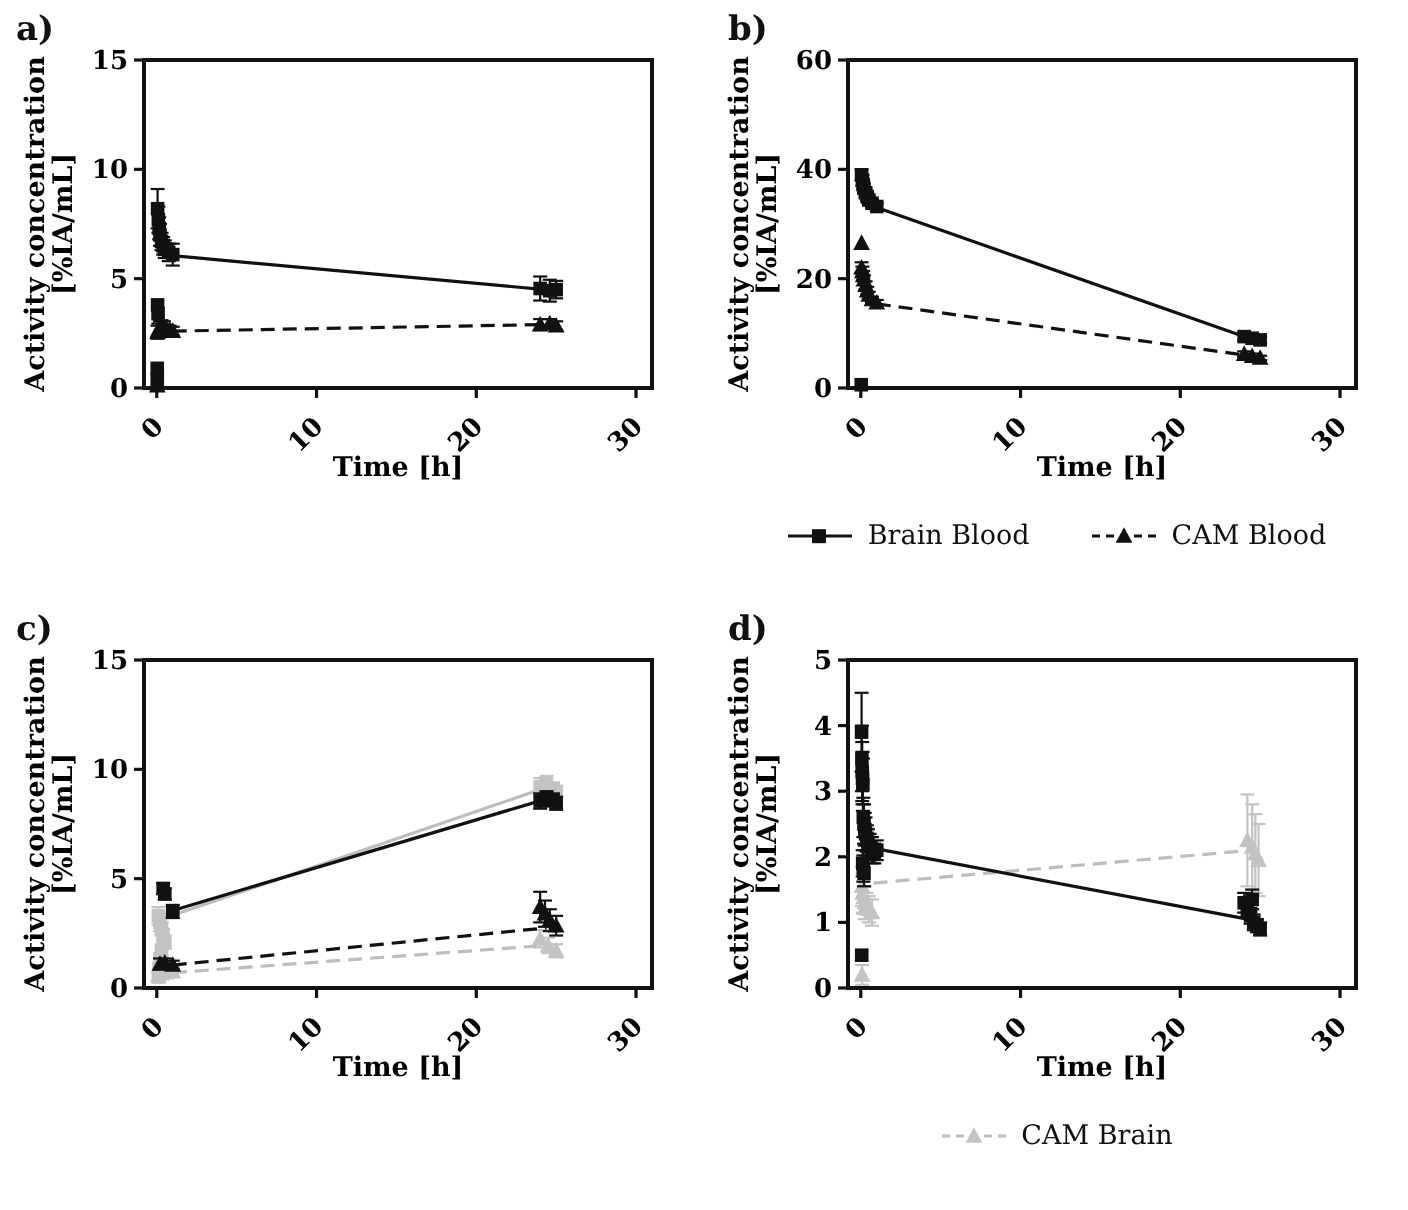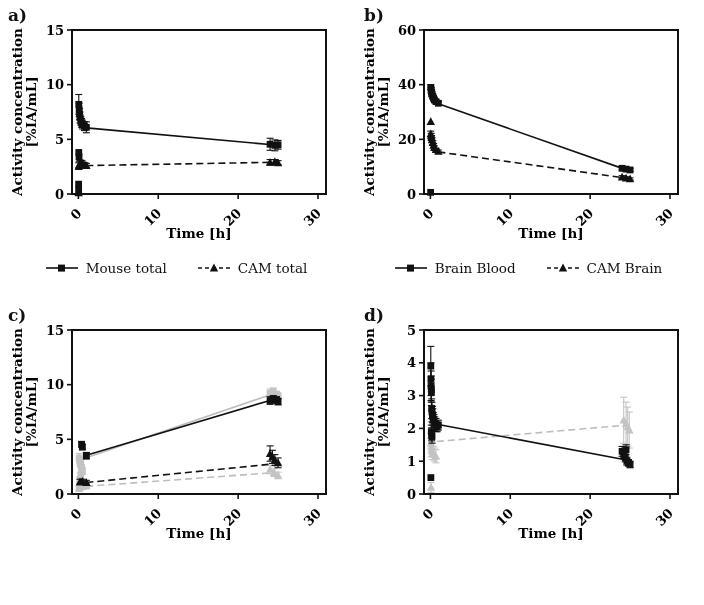--- a/index.html
+++ b/index.html
@@ -140,36 +140,20 @@
             <path d="M 75.98427672955975 134.98666666666665 L 80.18427672955976 142.78666666666666 L 71.78427672955975 142.78666666666666 Z" fill="#111111"></path>
             <path d="M 77.18238993710692 136.07999999999998 L 81.38238993710692 143.88 L 72.98238993710692 143.88 Z" fill="#111111"></path>
             <path d="M 78.77987421383648 136.62666666666667 L 82.97987421383648 144.42666666666668 L 74.57987421383648 144.42666666666668 Z" fill="#111111"></path>
             <path d="M 80.37735849056604 137.17333333333332 L 84.57735849056604 144.97333333333333 L 76.17735849056604 144.97333333333333 Z" fill="#111111"></path>
             <path d="M 72.62955974842767 164.50666666666666 L 76.82955974842767 172.30666666666667 L 68.42955974842766 172.30666666666667 Z" fill="#111111"></path>
             <path d="M 264.0880503144654 133.89333333333332 L 268.2880503144654 141.69333333333333 L 259.88805031446543 141.69333333333333 Z" fill="#111111"></path>
             <path d="M 268.8805031446541 133.34666666666666 L 273.0805031446541 141.14666666666668 L 264.6805031446541 141.14666666666668 Z" fill="#111111"></path>
             <path d="M 272.07547169811323 134.44 L 276.2754716981132 142.24 L 267.87547169811324 142.24 Z" fill="#111111"></path>
           </g>
         </svg></div>
-    <div class="legend rows1">
-        <div class="legend-item">
-          <svg width="34" height="14" class="legend-swatch">
-            <line x1="1" y1="7" x2="33" y2="7" stroke="#111111" stroke-width="1.6"></line>
-            <rect x="13" y="3.6" width="7" height="7" fill="#111111"></rect>
-          </svg>
-          <span>Mouse total</span>
-        </div>
-        <div class="legend-item">
-          <svg width="34" height="14" class="legend-swatch">
-            <line x1="1" y1="7" x2="33" y2="7" stroke="#111111" stroke-width="1.6" stroke-dasharray="4,3"></line>
-            <path d="M 17 2.6 L 21.2 10.4 L 12.8 10.4 Z" fill="#111111"></path>
-          </svg>
-          <span>CAM total</span>
-        </div>
-      </div>
   </section>
   <section class="panel panel-b">
     <div class="panel-label">b)</div>
     <div class="plot-wrap"><svg class="plot" width="340" height="230" viewBox="0 0 340 230">
           <rect x="66" y="6" width="254" height="164" fill="none" stroke="#111111" stroke-width="2"></rect>
           <line x1="61" y1="170" x2="66" y2="170" stroke="#111111" stroke-width="1.6"></line>
           <text x="58" y="174.5" text-anchor="end" class="tick-label">0</text>
           <line x1="61" y1="115.33333333333334" x2="66" y2="115.33333333333334" stroke="#111111" stroke-width="1.6"></line>
           <text x="58" y="119.83333333333334" text-anchor="end" class="tick-label">20</text>
           <line x1="61" y1="60.66666666666667" x2="66" y2="60.66666666666667" stroke="#111111" stroke-width="1.6"></line>
@@ -297,21 +281,21 @@
             <line x1="1" y1="7" x2="33" y2="7" stroke="#111111" stroke-width="1.6"></line>
             <rect x="13" y="3.6" width="7" height="7" fill="#111111"></rect>
           </svg>
           <span>Brain Blood</span>
         </div>
         <div class="legend-item">
           <svg width="34" height="14" class="legend-swatch">
             <line x1="1" y1="7" x2="33" y2="7" stroke="#111111" stroke-width="1.6" stroke-dasharray="4,3"></line>
             <path d="M 17 2.6 L 21.2 10.4 L 12.8 10.4 Z" fill="#111111"></path>
           </svg>
-          <span>CAM Brain</span>
+          <span>CAM Blood</span>
         </div>
       </div>
   </section>
   <section class="panel panel-c">
     <div class="panel-label">c)</div>
     <div class="plot-wrap"><svg class="plot" width="340" height="230" viewBox="0 0 340 230">
           <rect x="66" y="6" width="254" height="164" fill="none" stroke="#111111" stroke-width="2"></rect>
           <line x1="61" y1="170" x2="66" y2="170" stroke="#111111" stroke-width="1.6"></line>
           <text x="58" y="174.5" text-anchor="end" class="tick-label">0</text>
           <line x1="61" y1="115.33333333333334" x2="66" y2="115.33333333333334" stroke="#111111" stroke-width="1.6"></line>
@@ -657,15 +641,22 @@
             <rect x="260.68805031446544" y="123.96" width="6.8" height="6.8" fill="#111111"></rect>
             <rect x="262.28553459119496" y="127.23999999999998" width="6.8" height="6.8" fill="#111111"></rect>
             <rect x="263.88301886792453" y="130.51999999999998" width="6.8" height="6.8" fill="#111111"></rect>
             <rect x="265.4805031446541" y="133.79999999999998" width="6.8" height="6.8" fill="#111111"></rect>
             <rect x="267.0779874213837" y="135.44" width="6.8" height="6.8" fill="#111111"></rect>
             <rect x="268.67547169811326" y="137.07999999999998" width="6.8" height="6.8" fill="#111111"></rect>
             <rect x="264.6817610062893" y="122.32" width="6.8" height="6.8" fill="#111111"></rect>
           </g>
         </svg></div>
     <div class="legend rows1">
+        <div class="legend-item">
+          <svg width="34" height="14" class="legend-swatch">
+            <line x1="1" y1="7" x2="33" y2="7" stroke="#bdbdbd" stroke-width="1.6" stroke-dasharray="4,3"></line>
+            <path d="M 17 2.6 L 21.2 10.4 L 12.8 10.4 Z" fill="#c3c3c3"></path>
+          </svg>
+          <span>CAM Brain</span>
+        </div>
       </div>
   </section>
 </div>
 
 </body></html>

